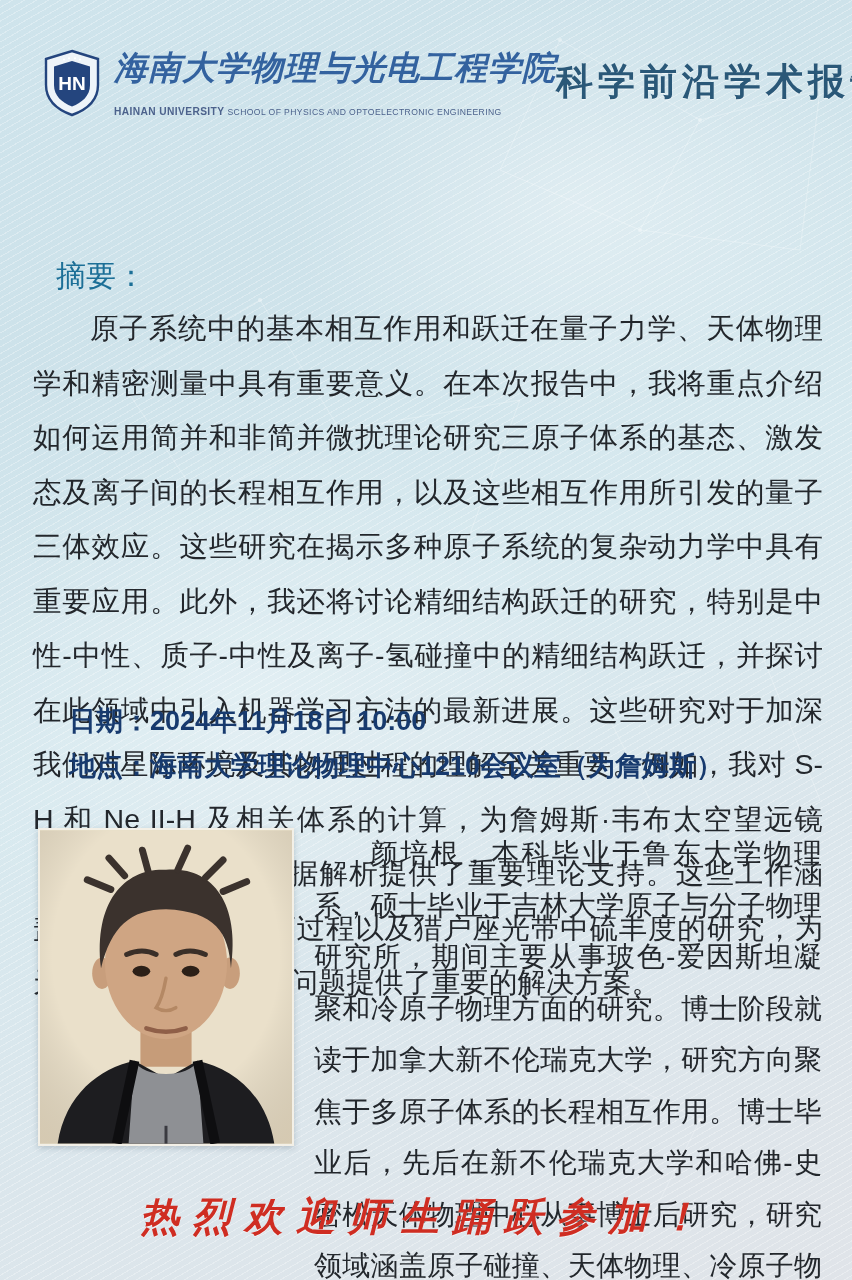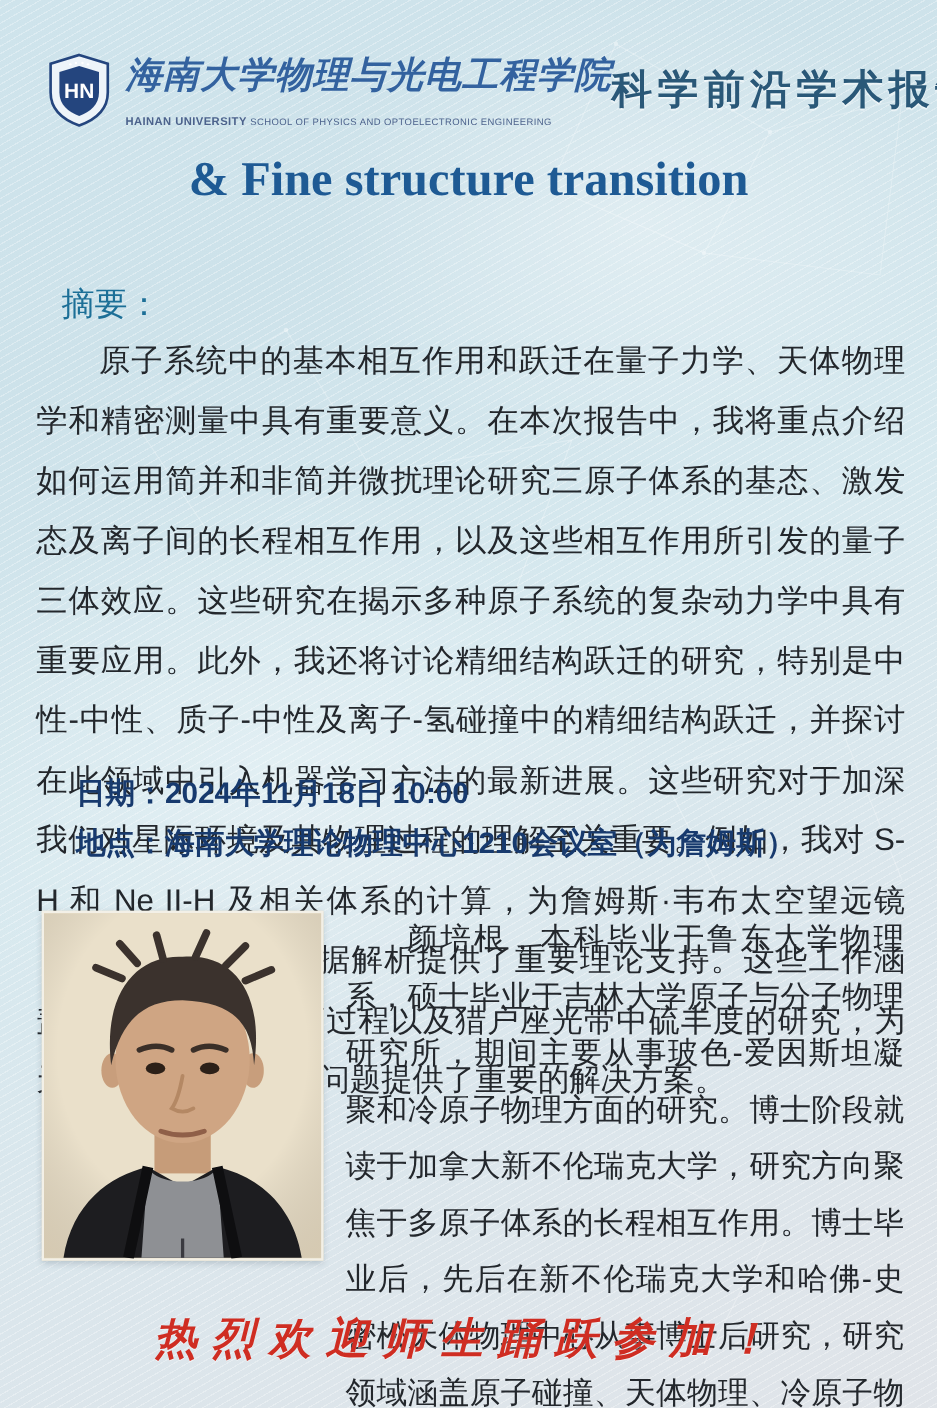--- a/index.html
+++ b/index.html
@@ -13,21 +13,21 @@
     position:absolute; inset:0; pointer-events:none;
     background:
       repeating-linear-gradient(150deg, rgba(255,255,255,0.30) 0 1px, rgba(255,255,255,0) 1px 6px),
       radial-gradient(420px 300px at 68% 16%, rgba(255,255,255,0.35), rgba(255,255,255,0) 70%),
       radial-gradient(500px 380px at 30% 55%, rgba(255,255,255,0.28), rgba(255,255,255,0) 70%);
   }
   .plexus { position:absolute; inset:0; pointer-events:none; opacity:.5; }
 
   
   .header { position:absolute; top:46px; left:40px; right:34px; display:flex; justify-content:space-between; align-items:center; }
-  .logo-group { display:flex; align-items:center; gap:10px; }
+  .logo-group { display:flex; align-items:flex-end; gap:10px; }
   .logo-shield { width:64px; height:68px; flex:0 0 auto; }
   .name-col { display:flex; flex-direction:column; }
   .uni-cn { font-family:Liberation Sans, sans-serif; font-style:italic; font-weight:700; font-size:33px; color:#33629f; letter-spacing:1px; white-space:nowrap; }
   .uni-en { font-size:10.2px; font-weight:700; color:#4c628c; letter-spacing:.4px; margin-top:15px; white-space:nowrap; }
   .series-title { font-size:37px; font-weight:800; color:#2a5878; letter-spacing:5px; white-space:nowrap; text-shadow:0 1px 1px rgba(255,255,255,.6); }
 
   
   .main-title { position:absolute; top:126px; left:0; width:100%; text-align:center;
     font-family:"Liberation Serif", serif; font-weight:700; color:#1e5a94; font-size:44px; line-height:73px; }
 
@@ -100,21 +100,20 @@
         <div class="uni-en">
           <span>HAINAN UNIVERSITY</span>
           <span style="font-size:8.6px; font-weight:400;">SCHOOL OF PHYSICS AND OPTOELECTRONIC ENGINEERING</span>
         </div>
       </div>
     </div>
     <div class="series-title">科学前沿学术报告</div>
   </div>
 
   <div class="main-title">
-    <div>&amp; Fine structure transition</div>
   </div>
 
   <div class="abstract-label">摘要：</div>
   <div class="abstract-body">原子系统中的基本相互作用和跃迁在量子力学、天体物理学和精密测量中具有重要意义。在本次报告中，我将重点介绍如何运用简并和非简并微扰理论研究三原子体系的基态、激发态及离子间的长程相互作用，以及这些相互作用所引发的量子三体效应。这些研究在揭示多种原子系统的复杂动力学中具有重要应用。此外，我还将讨论精细结构跃迁的研究，特别是中性-中性、质子-中性及离子-氢碰撞中的精细结构跃迁，并探讨在此领域中引入机器学习方法的最新进展。这些研究对于加深我们对星际环境及其物理过程的理解至关重要。例如，我对 S-H 和 Ne II-H 及相关体系的计算，为詹姆斯·韦布太空望远镜（JWST）的观测数据解析提供了重要理论支持。这些工作涵盖了原行星盘的电离过程以及猎户座光带中硫丰度的研究，为天体物理学中的关键问题提供了重要的解决方案。</div>
 
   <div class="event-box">
     <div class="event-bar"></div>
     <div class="event-lines">
       <div><span>日期：</span><span>2024年11月18日 10:00</span></div>
       <div><span>地点：</span><span>海南大学理论物理中心1210会议室（为詹姆斯）</span></div>

